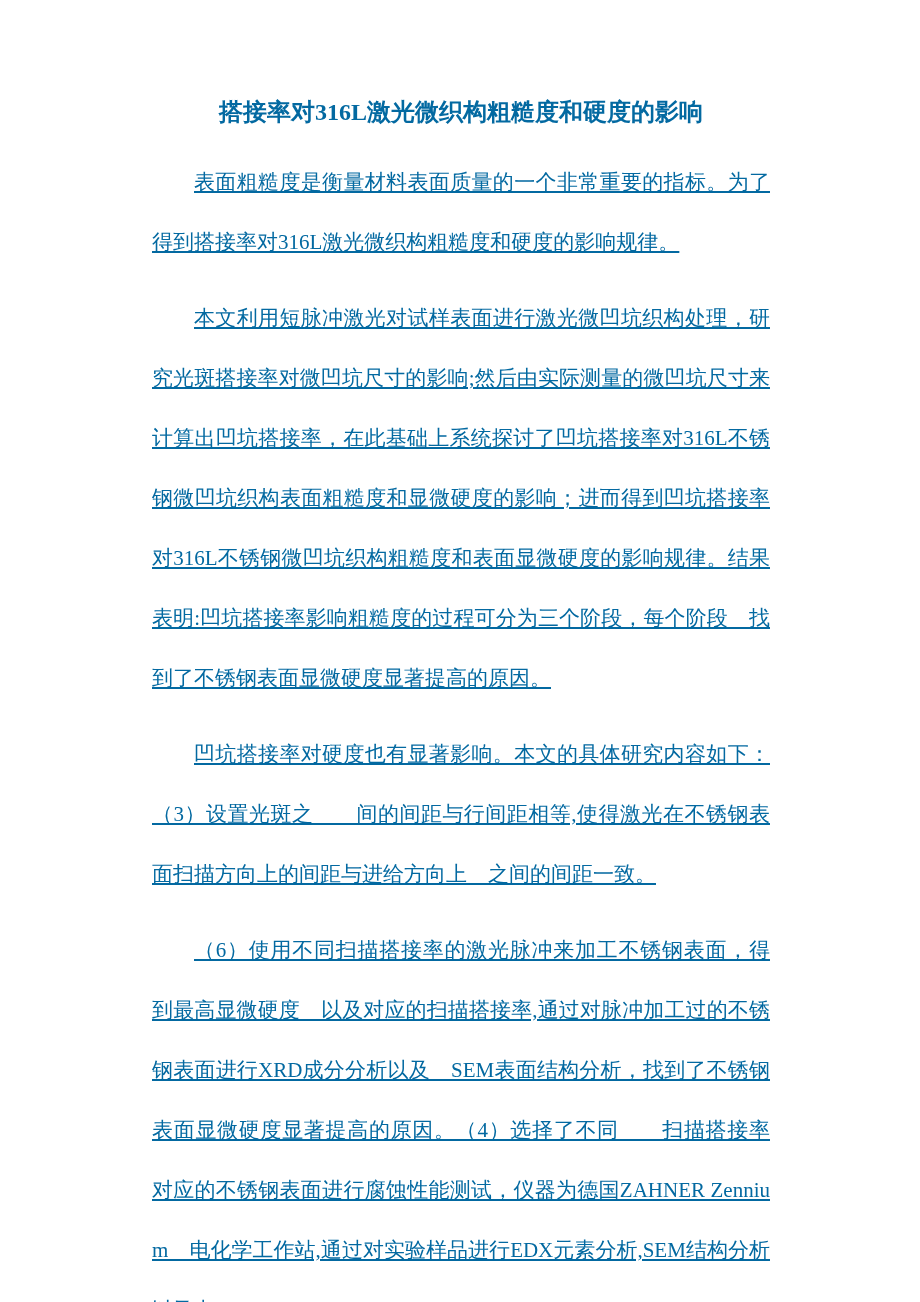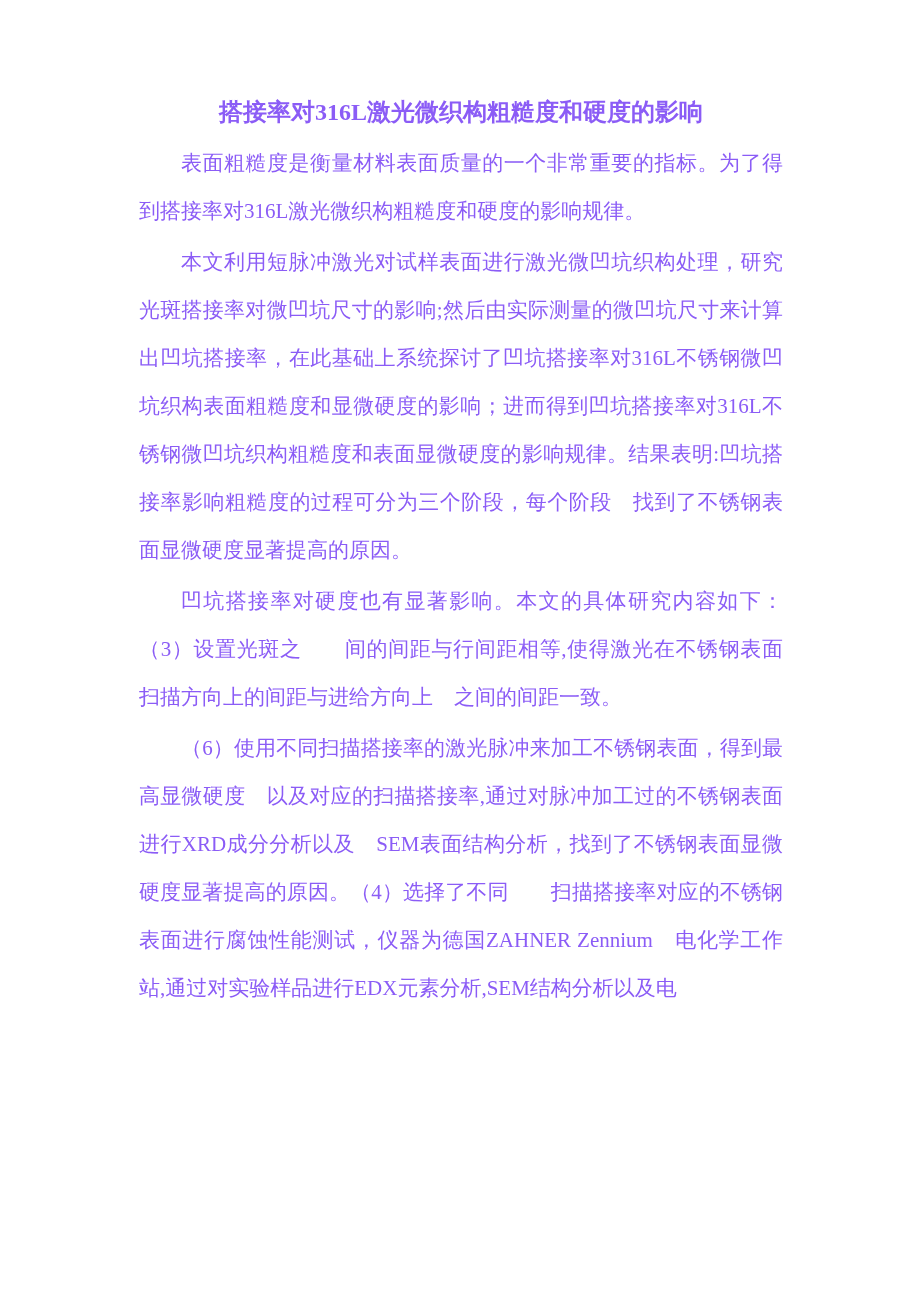--- a/index.html
+++ b/index.html
@@ -10,44 +10,45 @@
     width: 920px;
     height: 1302px;
     background: #ffffff;
     overflow: hidden;
   }
   .doc-page {
     position: relative;
     width: 920px;
     height: 1302px;
     background: #ffffff;
-    color: #8b5cf6;
+    color: #0369a1;
     font-family: "Liberation Serif", "DejaVu Serif", serif;
   }
   .doc-content {
     position: absolute;
     left: 136px;
     top: 88px;
     width: 650px;
   }
   .doc-title {
     margin: 0;
     font-size: 24px;
     font-weight: bold;
     line-height: 48px;
     text-align: center;
     white-space: nowrap;
   }
   .doc-para {
-    margin: 3px;
+    margin: 16px;
     font-size: 21px;
-    line-height: 48px;
+    line-height: 60px;
     text-align: justify;
     text-indent: 42px;
     word-break: break-all;
+    text-decoration: underline;
   }
 </style>
 </head>
 <body>
 
 <div class="doc-page">
   <div class="doc-content">
     <h1 class="doc-title">搭接率对316L激光微织构粗糙度和硬度的影响</h1>
     <p class="doc-para">表面粗糙度是衡量材料表面质量的一个非常重要的指标。为了得到搭接率对316L激光微织构粗糙度和硬度的影响规律。</p>
     <p class="doc-para">本文利用短脉冲激光对试样表面进行激光微凹坑织构处理，研究光斑搭接率对微凹坑尺寸的影响;然后由实际测量的微凹坑尺寸来计算出凹坑搭接率，在此基础上系统探讨了凹坑搭接率对316L不锈钢微凹坑织构表面粗糙度和显微硬度的影响；进而得到凹坑搭接率对316L不锈钢微凹坑织构粗糙度和表面显微硬度的影响规律。结果表明:凹坑搭接率影响粗糙度的过程可分为三个阶段，每个阶段　找到了不锈钢表面显微硬度显著提高的原因。</p>

